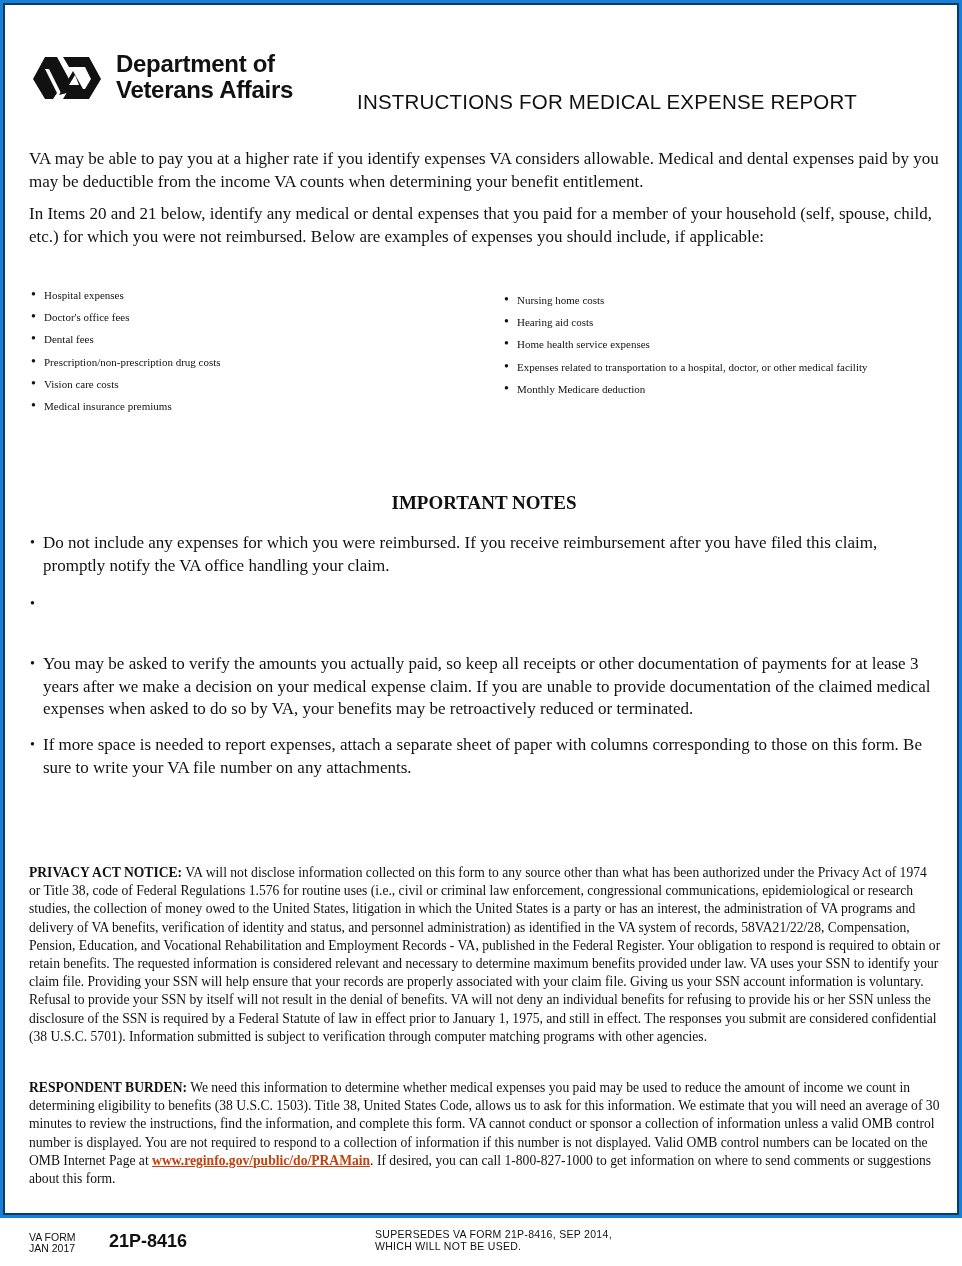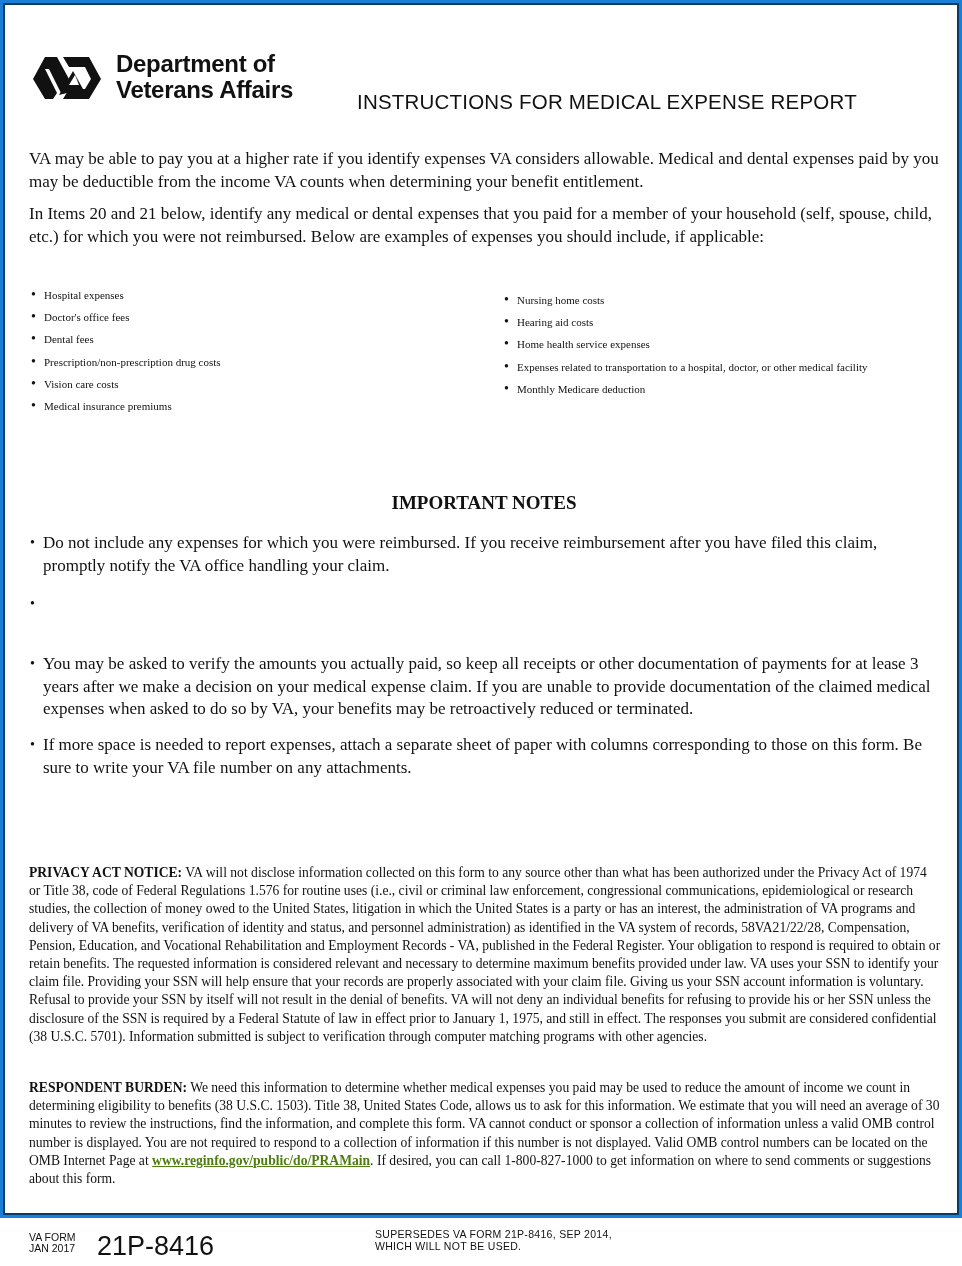--- a/index.html
+++ b/index.html
@@ -23,24 +23,24 @@
   .list { margin: 0; padding: 0; list-style: none; font-size: 11px; line-height: 22.2px; }
   .list li { position: relative; padding-left: 15px; }
   .list li::before { content: "\2022"; position: absolute; left: 2px; top: 0; font-size: 14px; }
 
   .notes-title { left: 0; width: 962px; text-align: center; top: 489px; font-size: 19px; font-weight: bold; }
   .note { left: 26px; width: 912px; font-size: 17px; line-height: 22.5px; padding-left: 14px; box-sizing: border-box; }
   .note .bullet { position: absolute; left: 1px; top: 0; font-size: 14px; }
 
   .small { left: 26px; width: 912px; font-size: 13.6px; line-height: 18.2px; }
   .small b { font-weight: bold; }
-  .link { color: #4d7c0f; font-weight: bold; text-decoration: underline; }
+  .link { color: #c2410c; font-weight: bold; text-decoration: underline; }
 
   .formlabel { left: 26px; top: 1229px; font-size: 10.5px; line-height: 11px; }
-  .formnum { left: 94px; top: 1228px; font-size: 27px; font-weight: normal; }
+  .formnum { left: 106px; top: 1228px; font-size: 18px; font-weight: bold; }
   .supersedes { left: 372px; top: 1226px; font-size: 10.5px; line-height: 11.5px; letter-spacing: 0.3px; }
 </style>
 </head>
 <body>
 
 <div class="frame">
 
   <svg class="abs logo" viewBox="0 0 68 50">
     <polygon points="0,26 12,4 24,4 36,26 28,40 16,16 12,16 24,40 20,46 12,46" fill="#111"></polygon>
     <polygon points="30,4 56,4 68,26 56,46 30,46 36,36 52,36 58,26 52,14 36,14" fill="#111"></polygon>

